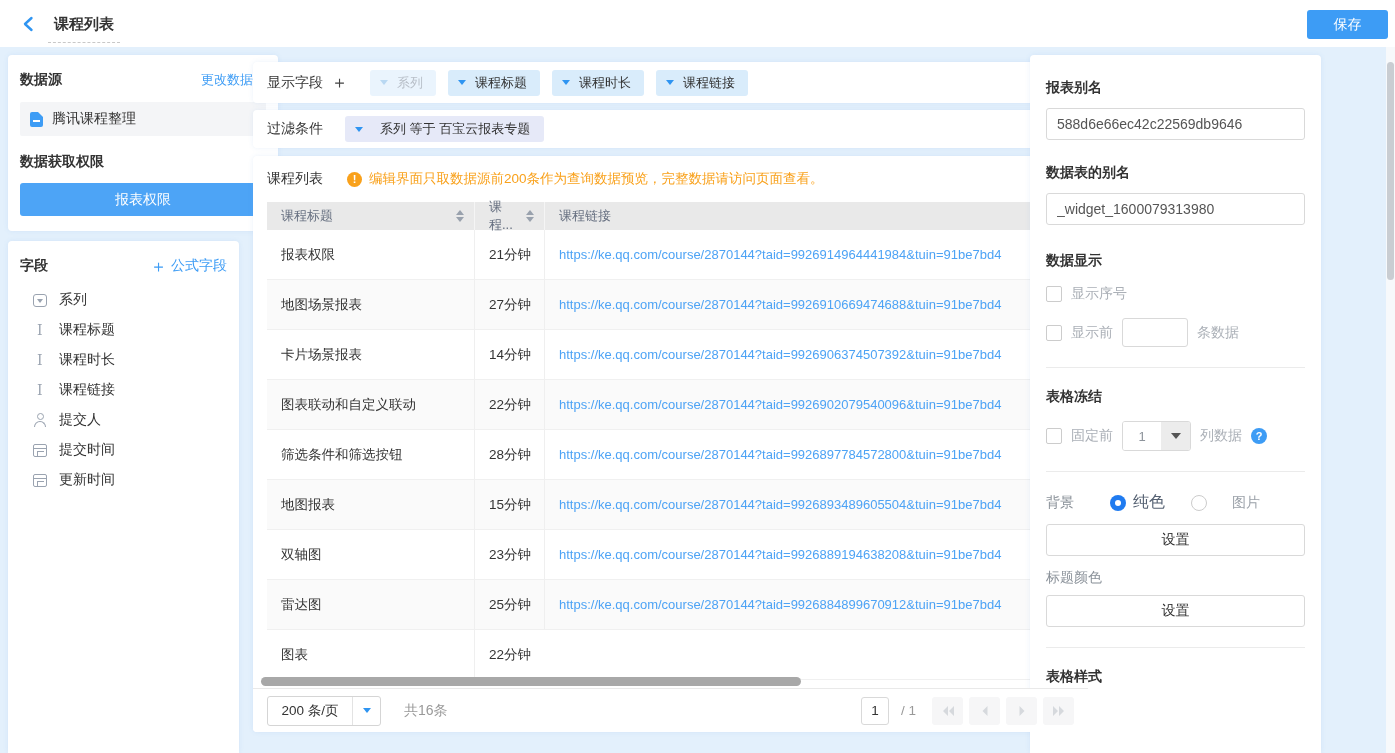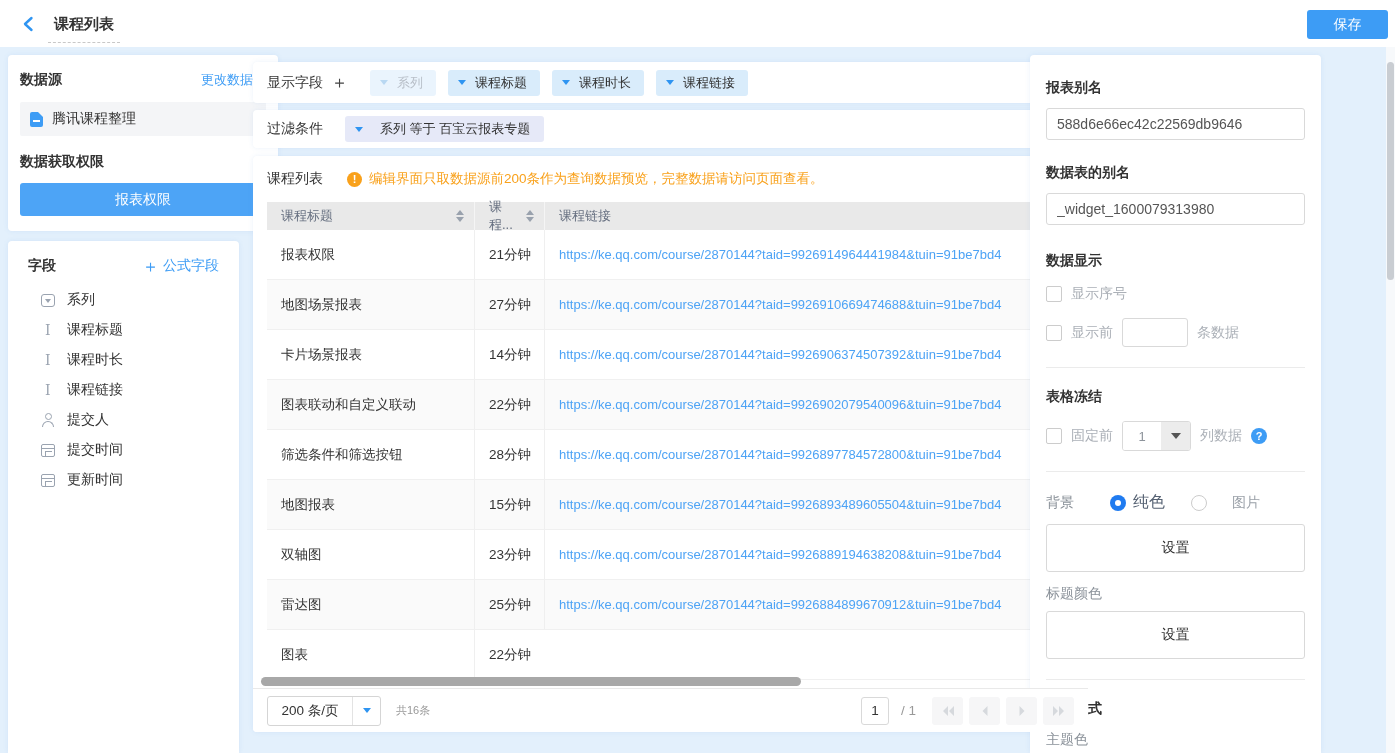--- a/index.html
+++ b/index.html
@@ -21,21 +21,21 @@
   .card-head { display:flex; justify-content:space-between; align-items:center; }
   .bold-label { font-weight:bold; font-size:14px; color:#333; }
   .blue-link { color:#3d9cf5; font-size:13px; cursor:pointer; text-decoration:none; }
   .ds-item { margin-top:13px; background:#f4f5f7; height:34px; display:flex; align-items:center; padding:0 10px; gap:9px; border-radius:2px; cursor:pointer; }
   .doc-icon { width:13px; height:15px; background:#3d9cf5; border-radius:2px; position:relative; flex:none; }
   .doc-icon::before { content:""; position:absolute; top:0; right:0; border-top:5px solid #f4f5f7; border-left:5px solid transparent; }
   .doc-icon::after { content:""; position:absolute; left:3px; right:3px; top:8px; border-top:2px solid #fff; }
   .perm-title { margin-top:17px; }
   .perm-btn { margin-top:12px; width:100%; height:33px; background:#4da4f6; color:#fff; border:none; border-radius:3px; font-size:14px; cursor:pointer; }
 
-  .fields-card { left:8px; top:241px; width:231px; bottom:0; padding:16px 20px; border-radius:4px 4px 0 0; overflow:hidden; }
+  .fields-card { left:8px; top:241px; width:231px; bottom:0; padding:16px 12px; border-radius:4px 4px 0 0; overflow:hidden; }
   .formula-link { display:flex; align-items:center; gap:4px; font-size:14px; }
   .plus-blue { font-size:17px; color:#3d9cf5; line-height:1; }
   .field-list { margin-top:10px; }
   .field-item { display:flex; align-items:center; gap:11px; height:30px; padding-left:12px; cursor:pointer; color:#333; font-size:14px; }
   .f-icon { position:relative; width:16px; height:16px; flex:none; display:inline-block; }
   span[data-icon="select-icon"] { width:14px; height:13px; margin:2px 1px 1px 1px; border:1px solid #9aa3b0; border-radius:3px; }
   span[data-icon="select-icon"]::before { content:""; position:absolute; left:3px; top:4px; border-left:3.5px solid transparent; border-right:3.5px solid transparent; border-top:4.5px solid #9aa3b0; }
   span[data-icon="text-icon"]::before { content:"I"; font-family:"DejaVu Serif","Liberation Serif",serif; font-size:14px; line-height:16px; color:#9aa3b0; position:absolute; left:5px; top:0; }
   span[data-icon="user-icon"]::before { content:""; position:absolute; top:1px; left:5px; width:5px; height:5px; border:1px solid #9aa3b0; border-radius:50%; }
   span[data-icon="user-icon"]::after { content:""; position:absolute; bottom:1px; left:2px; width:10px; height:5px; border:1px solid #9aa3b0; border-bottom:none; border-radius:6px 6px 0 0; }
@@ -81,21 +81,21 @@
   .td { padding:0 10px 0 14px; height:100%; display:flex; align-items:center; border-right:1px solid #efefef; overflow:hidden; white-space:nowrap; }
   .td:last-child { border-right:none; }
   .td a { color:#4da3f5; text-decoration:none; font-size:13px; }
 
   .hscroll { position:absolute; left:8px; bottom:46px; width:540px; height:9px; background:#a8a8a8; border-radius:5px; cursor:pointer; z-index:3; }
 
   .pagination { position:absolute; left:0; right:0; bottom:0; height:44px; border-top:1px solid #e9e9e9; background:#fff; display:flex; align-items:center; padding:0 14px; z-index:2; }
   .pg-select { width:114px; height:30px; border:1px solid #d5d5d5; border-radius:3px; display:flex; align-items:center; cursor:pointer; background:#fff; }
   .pg-select .val { flex:1; text-align:center; font-size:13.5px; color:#333; }
   .pg-select .caret-box { width:28px; height:100%; border-left:1px solid #e3e3e3; display:flex; align-items:center; justify-content:center; }
-  .total-text { color:#999; font-size:11px; margin-left:15px; }
+  .total-text { color:#999; font-size:14px; margin-left:23px; }
   .pg-right { margin-left:auto; display:flex; align-items:center; gap:6px; }
   .page-input { width:28px; height:28px; border:1px solid #d9d9d9; border-radius:3px; text-align:center; font-size:13.5px; color:#333; }
   .page-total { color:#999; font-size:13.5px; margin:0 10px 0 6px; }
   .nav-btn { width:31px; height:28px; background:#f6f6f7; border:none; border-radius:3px; display:flex; align-items:center; justify-content:center; cursor:pointer; }
 
   
   .right-card { left:1030px; top:55px; width:291px; bottom:0; padding:24px 16px; border-radius:4px 4px 0 0; overflow:hidden; }
   .inp { width:100%; height:32px; border:1px solid #d9d9d9; border-radius:3px; padding:0 10px; font-size:14px; color:#555; margin-top:11px; background:#fff; }
   .sec-gap { margin-top:24px; }
   .check-row { display:flex; align-items:center; gap:9px; margin-top:15px; color:#abb0b7; font-size:14px; }
@@ -109,21 +109,21 @@
   .help-icon { width:16px; height:16px; border-radius:50%; background:#3d9cf5; color:#fff; font-size:11px; font-weight:bold; display:flex; align-items:center; justify-content:center; cursor:pointer; }
   .gray-label { color:#8a9199; font-size:14px; }
   .radio-row { display:flex; align-items:center; margin-top:15px; }
   .radio-row .gray-label { width:64px; }
   .radio-opt { display:flex; align-items:center; gap:7px; cursor:pointer; margin-right:26px; }
   .radio-on { width:16px; height:16px; border-radius:50%; background:#1f7bf0; position:relative; flex:none; }
   .radio-on::after { content:""; position:absolute; left:5px; top:5px; width:6px; height:6px; background:#fff; border-radius:50%; }
   .radio-off { width:16px; height:16px; border-radius:50%; border:1.5px solid #ccc; background:#fff; flex:none; }
   .opt-on-label { color:#566273; font-size:16px; }
   .opt-off-label { color:#9aa0a8; font-size:14px;margin-left:18px; }
-  .set-btn { width:100%; height:48px; background:#fff; border:1px solid #d9d9d9; border-radius:3px; font-size:14px; color:#333; margin-top:11px; cursor:pointer; }
+  .set-btn { width:100%; height:32px; background:#fff; border:1px solid #d9d9d9; border-radius:3px; font-size:14px; color:#333; margin-top:11px; cursor:pointer; }
   .sub-label { margin-top:13px; }
 
   
   .v-scroll-track { position:absolute; right:0; top:47px; bottom:0; width:9px; background:#f7f9fb; z-index:6; }
   .v-scroll-thumb { position:absolute; right:1px; top:15px; width:7px; height:218px; background:#c9cdd2; border-radius:4px; cursor:pointer; }
 </style>
 </head>
 <body>
 
 <div class="topbar">

